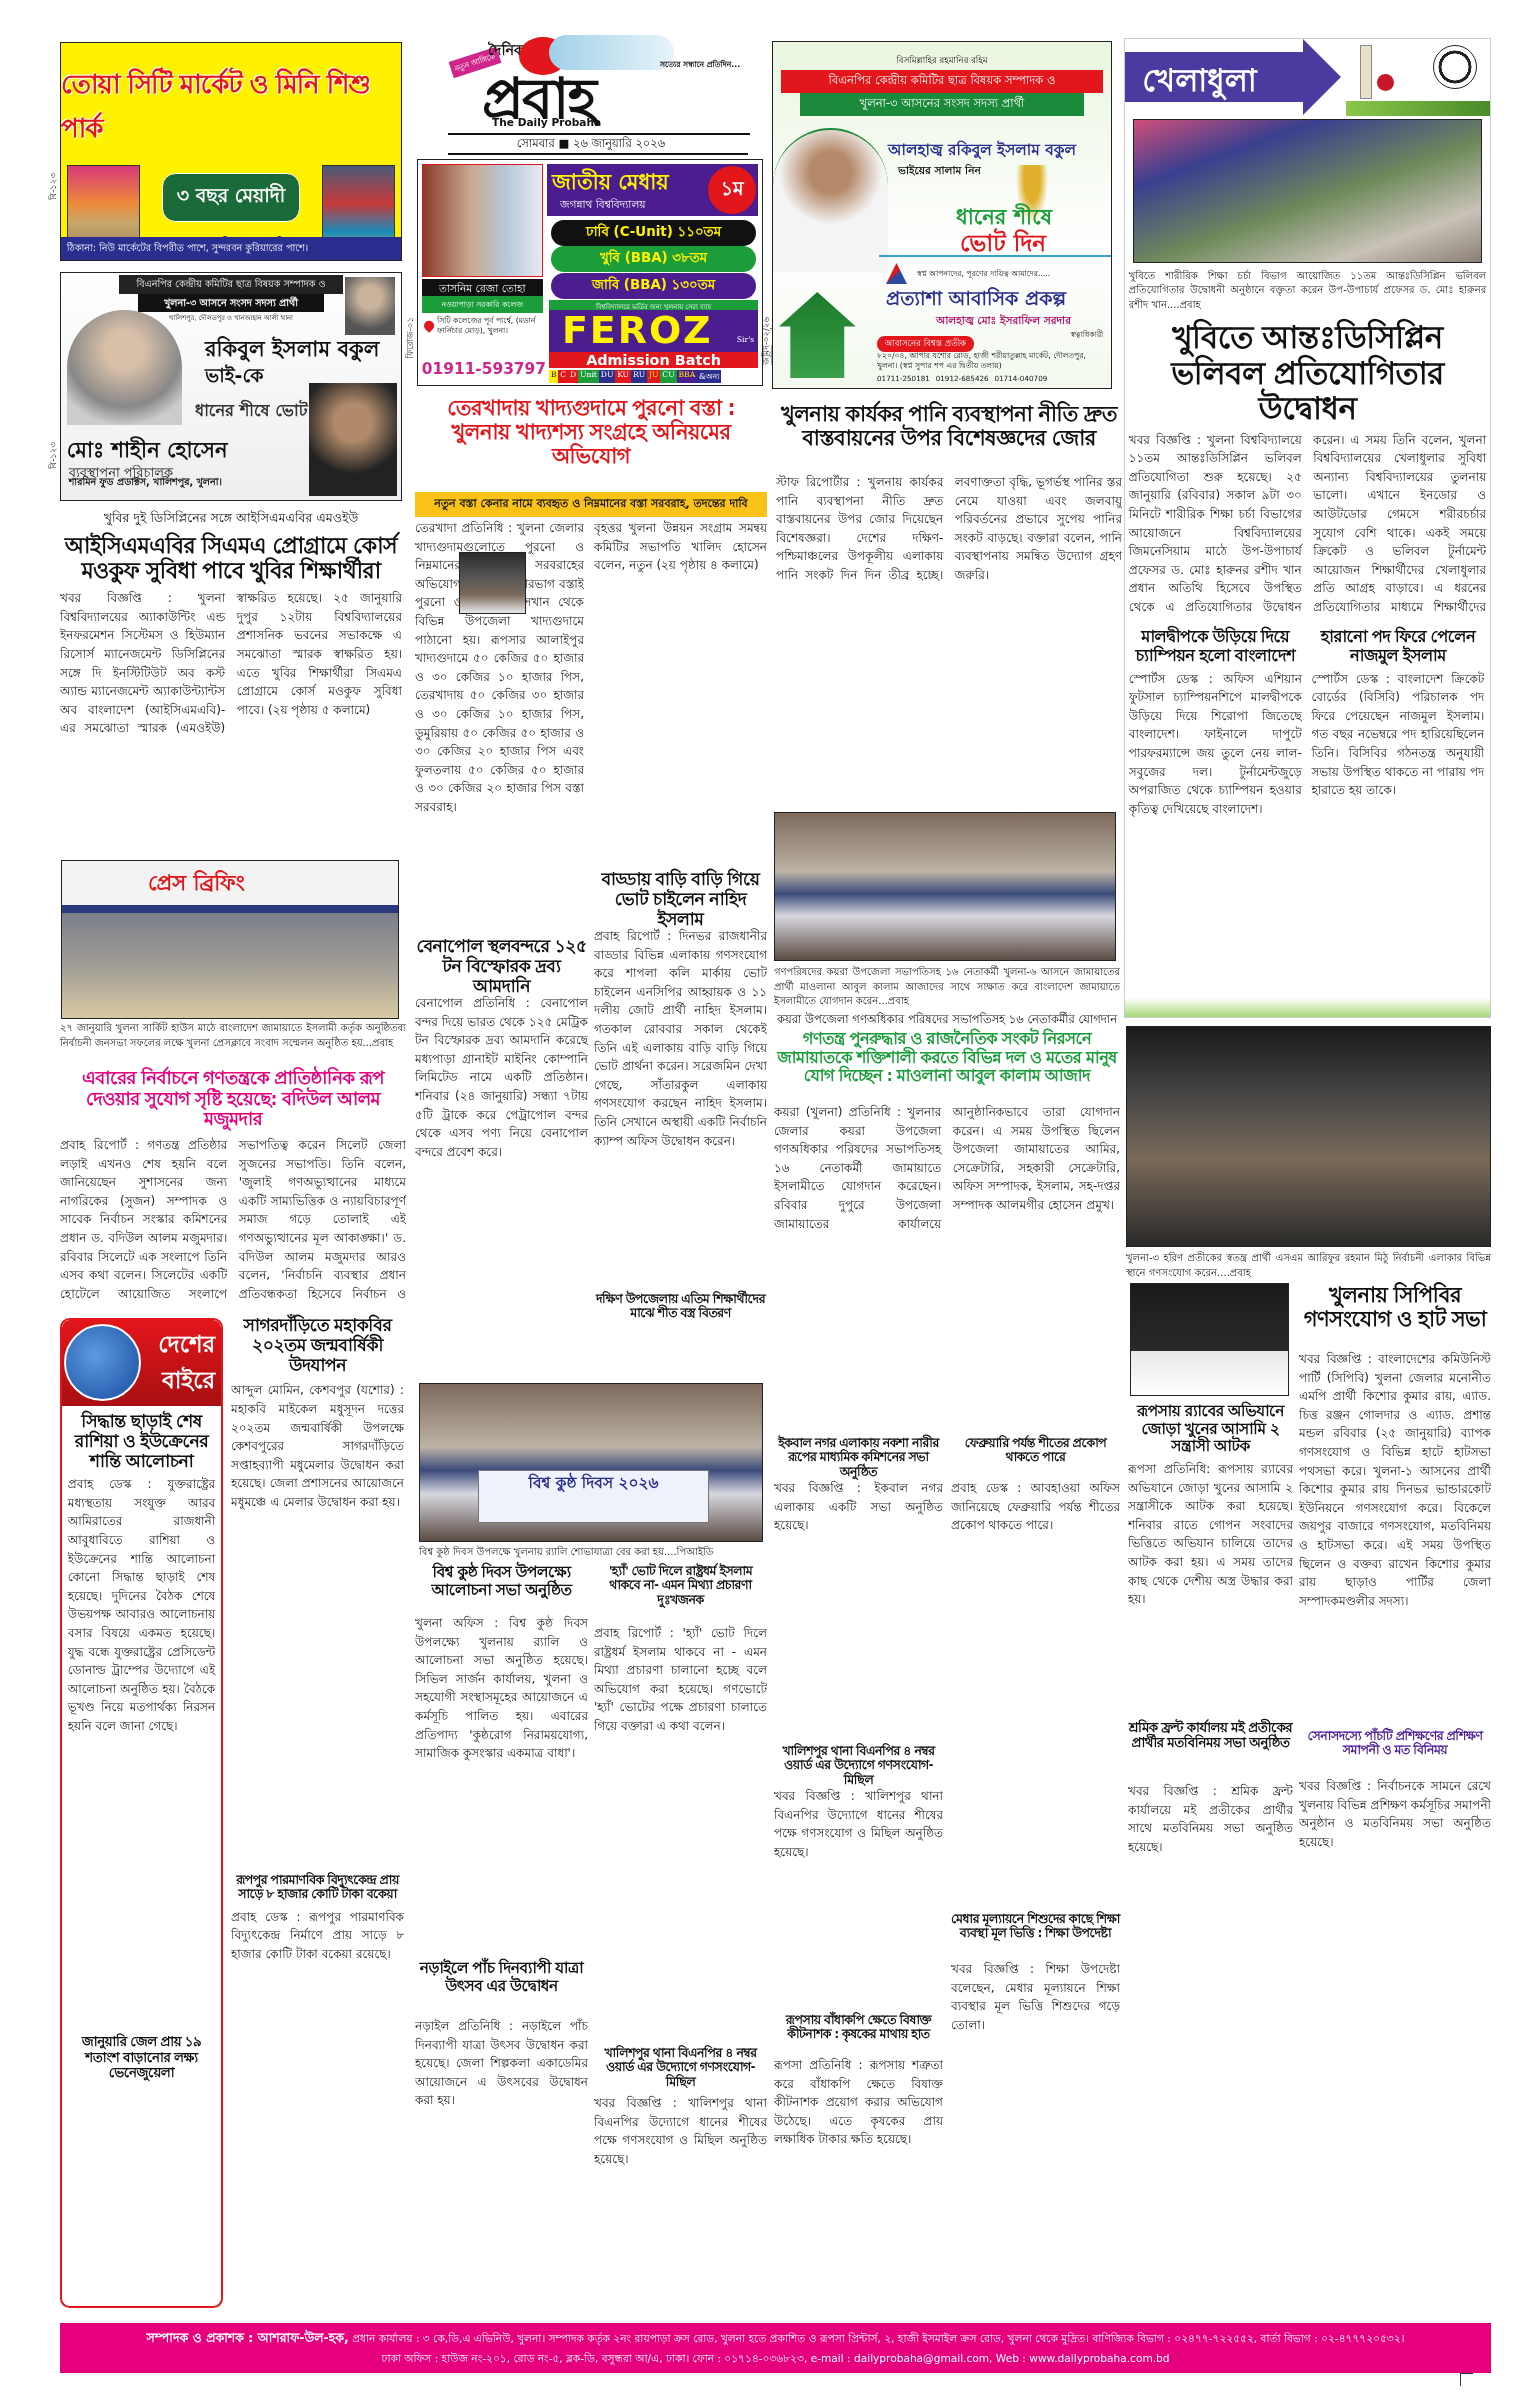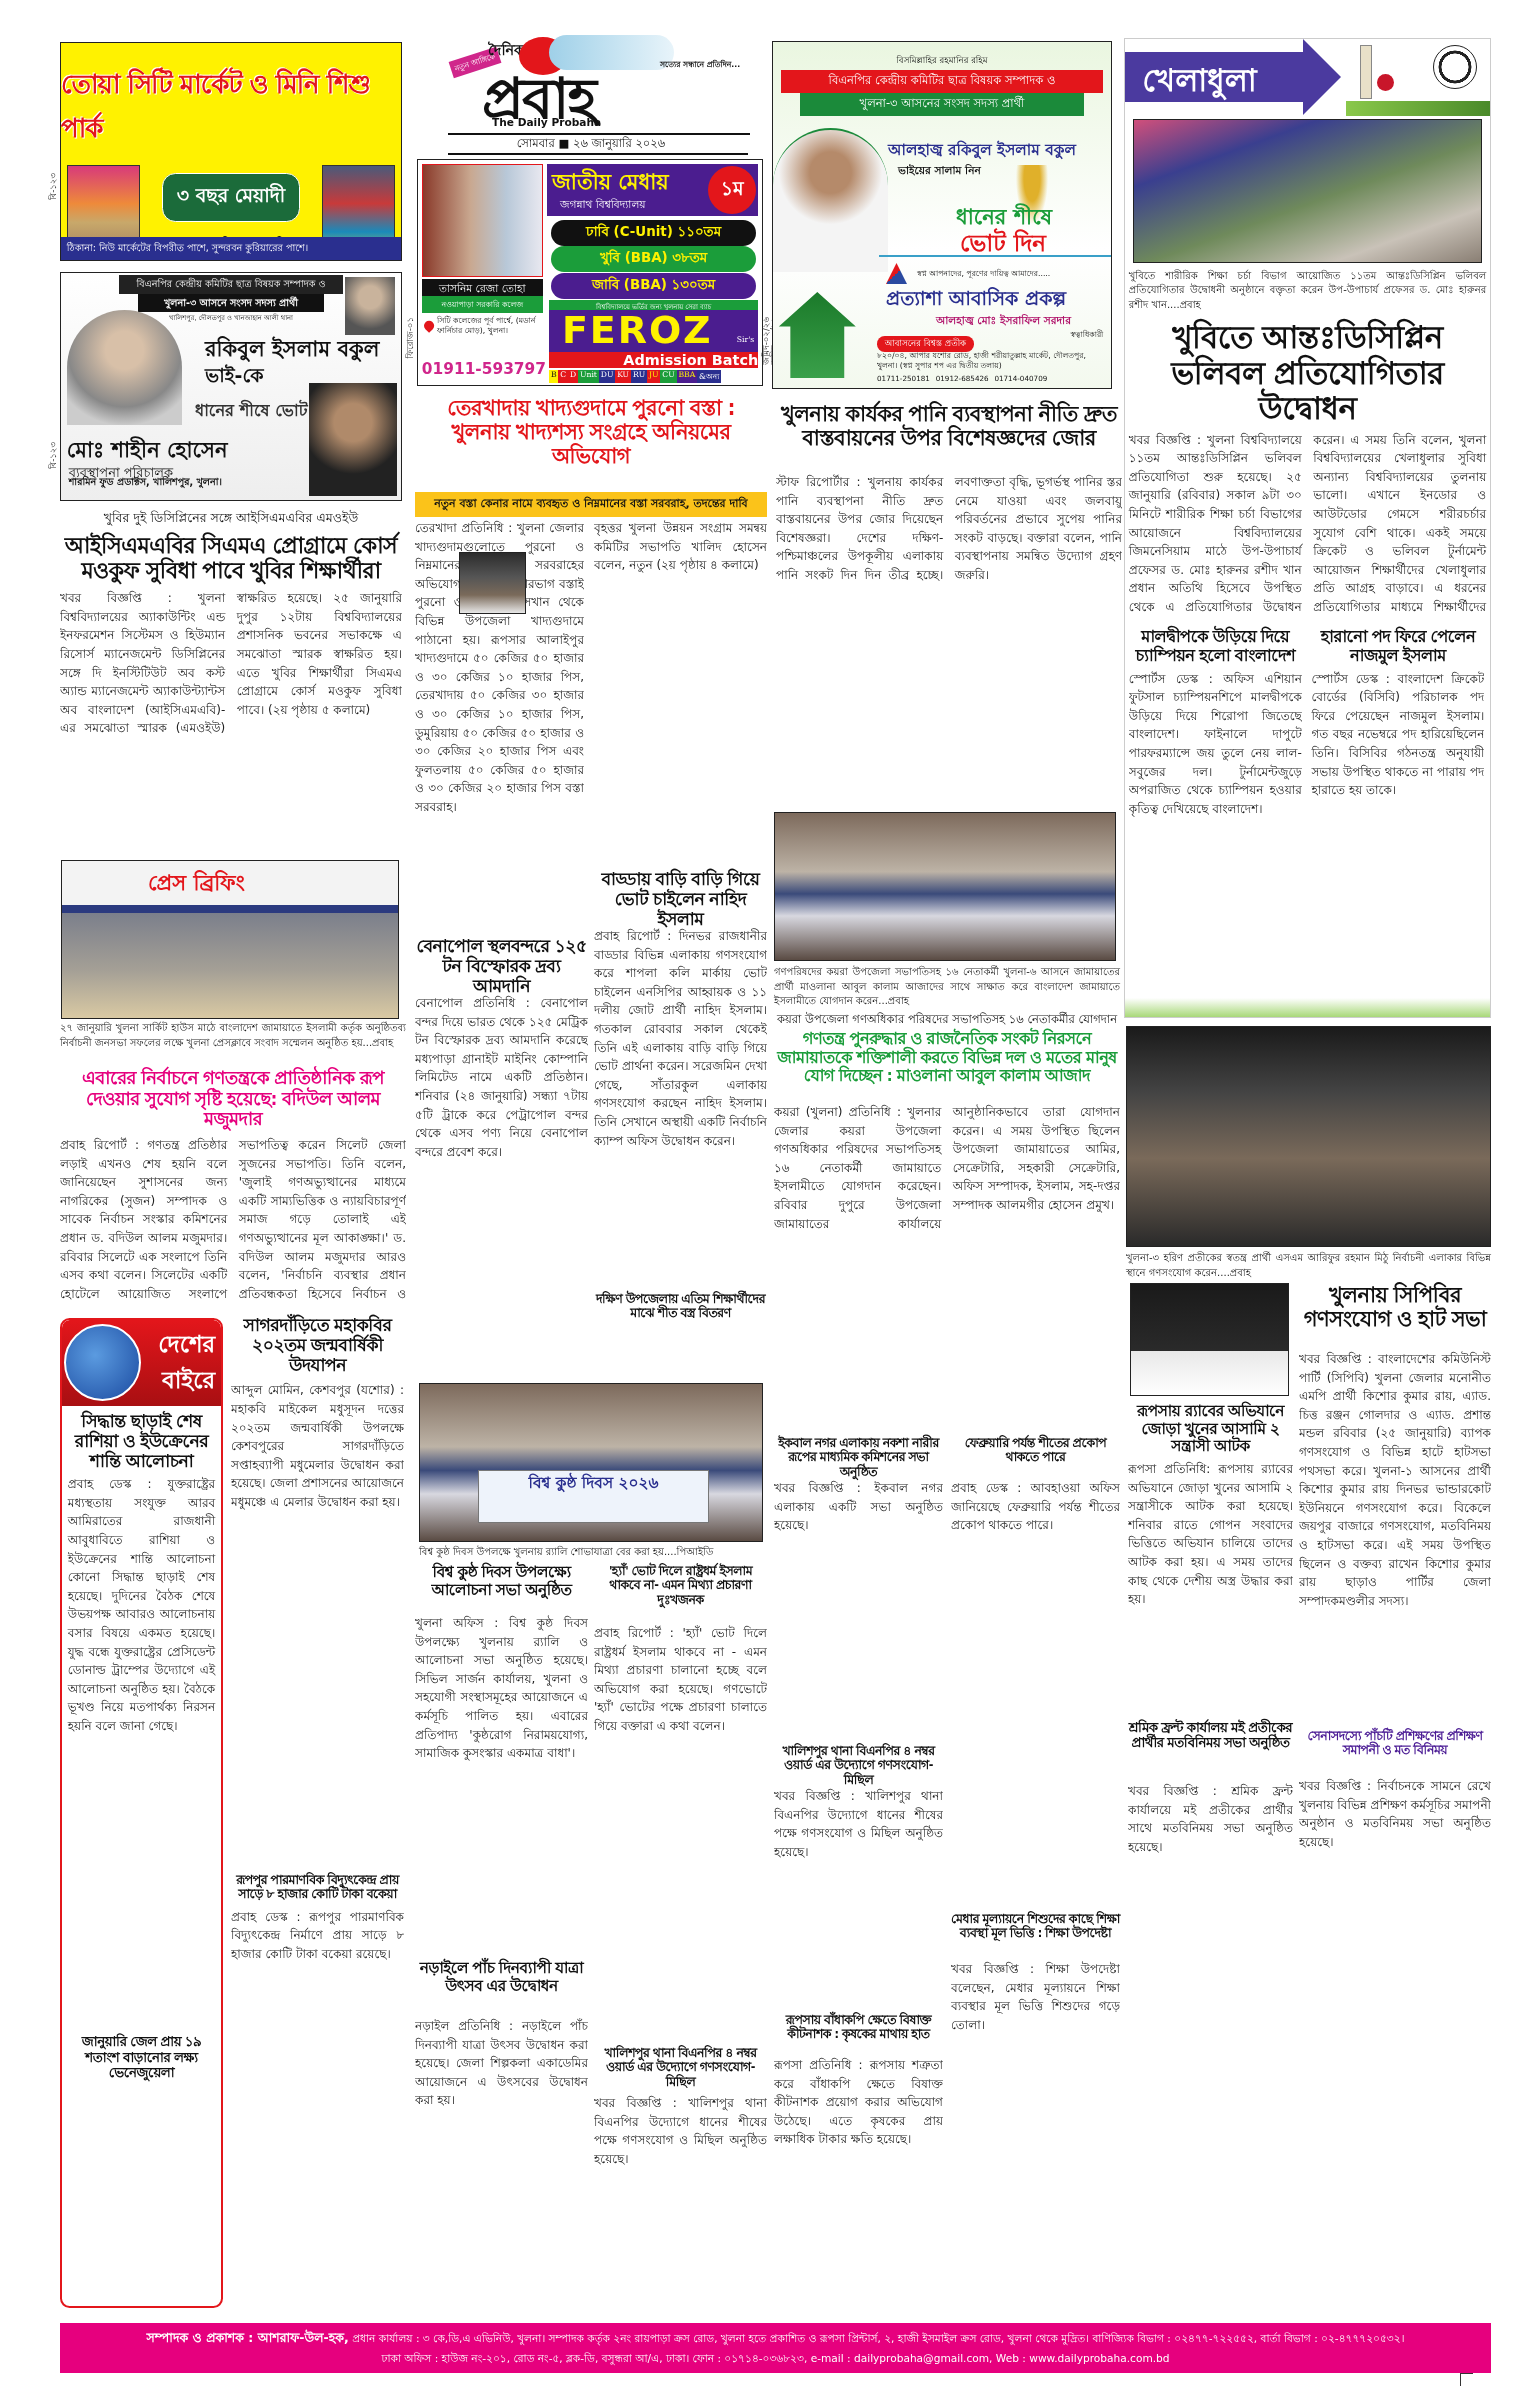--- a/index.html
+++ b/index.html
@@ -109,21 +109,21 @@
   <div style="position:absolute;left:134px;top:5.8px;font-size:21px;font-weight:bold;color:#fff200;">জাতীয় মেধায়</div>
   <div style="position:absolute;left:142px;top:37px;font-size:10.6px;color:#fff;">জগন্নাথ বিশ্ববিদ্যালয়</div>
   <div style="position:absolute;right:5.8px;top:5.8px;width:48px;height:48px;border-radius:50%;background:#e3161b;color:#fff;font-weight:bold;font-size:19px;display:flex;align-items:center;justify-content:center;">১ম</div>
   <div style="position:absolute;left:133px;top:60px;right:5.8px;background:#111;color:#fff200;font-size:13.4px;font-weight:bold;border-radius:13.4px;text-align:center;padding:1.9px 0;">ঢাবি (C-Unit) ১১০তম</div>
   <div style="position:absolute;left:133px;top:86px;right:5.8px;background:#1b9d3a;color:#fff200;font-size:13.4px;font-weight:bold;border-radius:13.4px;text-align:center;padding:1.9px 0;">খুবি (BBA) ৩৮তম</div>
   <div style="position:absolute;left:133px;top:113px;right:5.8px;background:#4b1d8f;color:#fff200;font-size:13.4px;font-weight:bold;border-radius:13.4px;text-align:center;padding:1.9px 0;">জাবি (BBA) ১৩০তম</div>
   <div style="position:absolute;left:131px;top:140px;right:3.8px;background:#1b9d3a;color:#fff;font-size:6.7px;text-align:center;padding:1px 0;">বিশ্ববিদ্যালয়ে ভর্তির জন্য খুলনায় সেরা ব্যাচ</div>
   <div style="position:absolute;left:131px;top:150px;right:3.8px;height:42px;background:#4b1d8f;"></div>
   <div style="position:absolute;left:144px;top:148px;font-size:38px;font-weight:bold;color:#fff200;letter-spacing:1.9px;">FEROZ</div>
   <div style="position:absolute;right:7.7px;top:175px;font-size:7.7px;color:#fff;font-family:'DejaVu Serif',serif;">Sir's</div>
-  <div style="position:absolute;left:131px;top:192px;right:3.8px;background:#e3161b;color:#fff;font-size:14.4px;font-weight:bold;text-align:right;">Admission Batch</div>
+  <div style="position:absolute;left:131px;top:192px;right:3.8px;background:#e3161b;color:#fff;font-size:14.4px;font-weight:bold;text-align:center;">Admission Batch</div>
   <div style="position:absolute;left:131px;top:210px;right:3.8px;height:12.5px;display:flex;font-size:7.7px;font-family:'DejaVu Serif',serif;">
     <span style="background:#fff200;padding:0 1.9px;">B</span>
     <span style="background:#e3161b;color:#fff;padding:0 1.9px;">C</span>
     <span style="background:#e3161b;color:#fff;padding:0 1.9px;">D</span>
     <span style="background:#1b9d3a;color:#fff;padding:0 1.9px;">Unit</span>
     <span style="background:#2a2f8f;color:#fff;padding:0 1.9px;">DU</span>
     <span style="background:#e3161b;color:#fff;padding:0 1.9px;">KU</span>
     <span style="background:#2a2f8f;color:#fff;padding:0 1.9px;">RU</span>
     <span style="background:#e3161b;color:#fff200;padding:0 1.9px;">JU</span>
     <span style="background:#1b9d3a;color:#fff;padding:0 1.9px;">CU</span>

